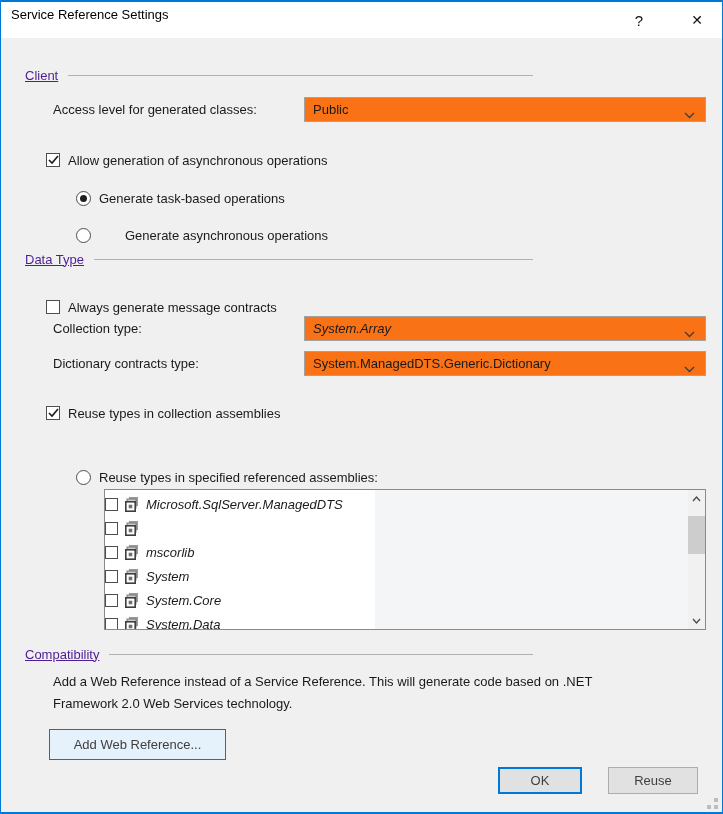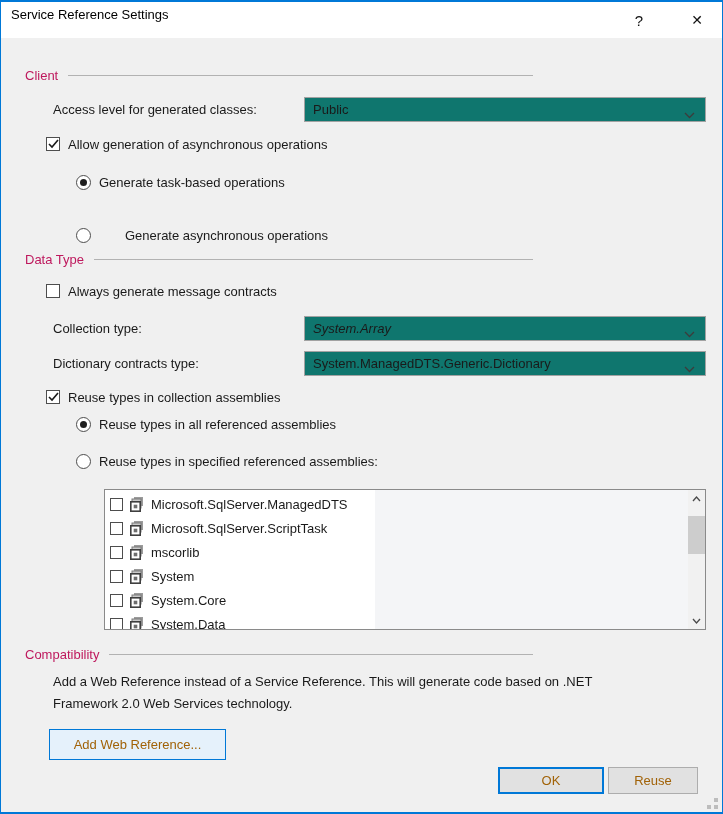--- a/index.html
+++ b/index.html
@@ -14,52 +14,52 @@
   }
   
   .titlebar { position:absolute; left:0; top:0; right:0; height:36px; background:#ffffff; }
   .title-text { position:absolute; left:10px; top:0; height:24px; display:flex; align-items:center; font-size:13px; color:#000; }
   .cap-btn { position:absolute; top:0; width:44px; height:36px; display:flex; align-items:center; justify-content:center;
              background:transparent; border:none; font-size:15px; color:#111; font-family:inherit; padding:0; }
   .cap-help { left:616px; }
   .cap-close { left:674px; font-size:14px; }
   
   .sec { position:absolute; left:24px; width:508px; height:18px; display:flex; align-items:center; }
-  .sec-label { white-space:nowrap; margin-right:10px; color:#be185d; }
+  .sec-label { white-space:nowrap; margin-right:10px; color:#4c1d95;text-decoration:underline; }
   .sec-line { flex:1; height:1px; background:#b2b2b2; }
   
   .lbl { position:absolute; height:25px; display:flex; align-items:center; white-space:nowrap; }
-  .ctl-row { position:absolute; height:18px; display:flex; align-items:center; gap:8px; white-space:nowrap; }
-  
-  .combo { position:absolute; left:303px; width:402px; height:25px; background:#0f766e;
+  .ctl-row { position:absolute; height:18px; display:flex; align-items:center; gap:8px; white-space:nowrap;margin-top:16px; }
+  
+  .combo { position:absolute; left:303px; width:402px; height:25px; background:#f97316;
            border:1px solid #a2a2a2; display:flex; align-items:center; padding-left:8px; }
   .combo .chev { position:absolute; right:10px; top:9px; }
   
   .cb { width:14px; height:14px; background:#fff; border:1px solid #4d4d4d; display:inline-flex;
         align-items:center; justify-content:center; flex:none; }
   .radio { width:15px; height:15px; background:#fff; border:1px solid #4d4d4d; border-radius:50%;
            display:inline-flex; align-items:center; justify-content:center; flex:none; }
   .radio.sel::after { content:""; width:7px; height:7px; border-radius:50%; background:#1f1f1f; }
   
   .listbox { position:absolute; left:103px; top:487px; width:602px; height:141px;
              border:1px solid #8a8a8a; background:#f4f5f7; overflow:hidden; }
   .list-white { position:absolute; left:0; top:0; width:270px; height:100%; background:#ffffff; }
   .list-rows { position:absolute; left:0; top:2px; right:17px; }
-  .list-row { display:flex; align-items:center; height:24px; padding-left:5px; gap:6px; position:relative; }
+  .list-row { display:flex; align-items:center; height:24px; gap:6px; position:relative;font-style:italic; }
   .list-row .cb { width:13px; height:13px; }
   .asm-icon { width:16px; height:16px; flex:none; }
   
   .sbar { position:absolute; right:0; top:0; width:17px; height:139px; background:#f1f1f1; }
   .sbar-arrow { position:absolute; left:0; width:17px; height:17px; display:flex; align-items:center; justify-content:center; }
   .sbar-up { top:0; } .sbar-down { bottom:0; }
   .sbar-thumb { position:absolute; left:0; width:17px; top:26px; height:38px; background:#cdcdcd; }
   
   .btn { position:absolute; background:#e1e1e1; border:1px solid #adadad; display:flex; align-items:center;
-         justify-content:center; font-size:13px; font-family:inherit; color:#a16207; padding:0; }
-  .btn-ok { left:497px; top:765px; width:106px; height:27px; border:2px solid #0078d7; }
+         justify-content:center; font-size:13px; font-family:inherit; color:#404040; padding:0; }
+  .btn-ok { left:497px; top:765px; width:84px; height:27px; border:2px solid #0078d7; }
   .btn-cancel { left:607px; top:765px; width:90px; height:27px; }
   .btn-addweb { left:48px; top:727px; width:177px; height:31px; background:#e5f1fb; border:1px solid #0078d7; }
   
   .para { position:absolute; left:52px; top:669px; width:630px; line-height:22px; }
   
   .grip { position:absolute; right:4px; bottom:3px; width:13px; height:11px; }
   .grip span { position:absolute; width:4px; height:4px; background:#bdbdbd; }
   .grip .g1 { right:0; top:0; } .grip .g2 { right:7px; bottom:0; } .grip .g3 { right:0; bottom:0; }
 </style>
 </head>
@@ -95,21 +95,21 @@
         </svg>
     </span>
     <span>Allow generation of asynchronous operations</span>
   </div>
 
   <div class="ctl-row" style="left:75px; top:171px;">
     <span class="radio sel"></span>
     <span>Generate task-based operations</span>
   </div>
 
-  <div class="ctl-row" style="left:75px; top:224px;gap:34px;">
+  <div class="ctl-row" style="left:75px; top:208px;gap:34px;">
     <span class="radio"></span>
     <span>Generate asynchronous operations</span>
   </div>
 
   <div class="sec" style="top:248px;">
     <span class="sec-label">Data Type</span>
     <span class="sec-line"></span>
   </div>
 
   <div class="ctl-row" style="left:45px; top:280px;">
@@ -139,24 +139,20 @@
 
   <div class="ctl-row" style="left:45px; top:386px;">
     <span class="cb">
       <svg width="11" height="10">
           <polyline points="1,5 4,8 10,1" fill="none" stroke="#1a1a1a" stroke-width="1.6"></polyline>
         </svg>
     </span>
     <span>Reuse types in collection assemblies</span>
   </div>
 
-  <div class="ctl-row" style="left:75px; top:413px;">
-    <span class="radio sel"></span>
-    <span>Reuse types in all referenced assemblies</span>
-  </div>
 
   <div class="ctl-row" style="left:75px; top:450px;">
     <span class="radio"></span>
     <span>Reuse types in specified referenced assemblies:</span>
   </div>
 
   <div class="listbox">
     <div class="list-white"></div>
     <div class="list-rows">
       <div class="list-row">
@@ -170,21 +166,20 @@
         <span>Microsoft.SqlServer.ManagedDTS</span>
       </div>
       <div class="list-row">
         <span class="cb"></span>
         <svg class="asm-icon" viewBox="0 0 16 16">
             <rect x="5" y="1" width="9" height="9" fill="#9b9b9b"></rect>
             <rect x="3" y="3" width="9" height="9" fill="#c9c9c9" stroke="#7a7a7a"></rect>
             <rect x="1.8" y="5.8" width="9.4" height="9.4" fill="#ffffff" stroke="#3f3f3f" stroke-width="1.6"></rect>
             <rect x="4.7" y="8.7" width="3.6" height="3.6" fill="#6e6e6e"></rect>
           </svg>
-        <span>Microsoft.SqlServer.ScriptTask</span>
       </div>
       <div class="list-row">
         <span class="cb"></span>
         <svg class="asm-icon" viewBox="0 0 16 16">
             <rect x="5" y="1" width="9" height="9" fill="#9b9b9b"></rect>
             <rect x="3" y="3" width="9" height="9" fill="#c9c9c9" stroke="#7a7a7a"></rect>
             <rect x="1.8" y="5.8" width="9.4" height="9.4" fill="#ffffff" stroke="#3f3f3f" stroke-width="1.6"></rect>
             <rect x="4.7" y="8.7" width="3.6" height="3.6" fill="#6e6e6e"></rect>
           </svg>
         <span>mscorlib</span>

